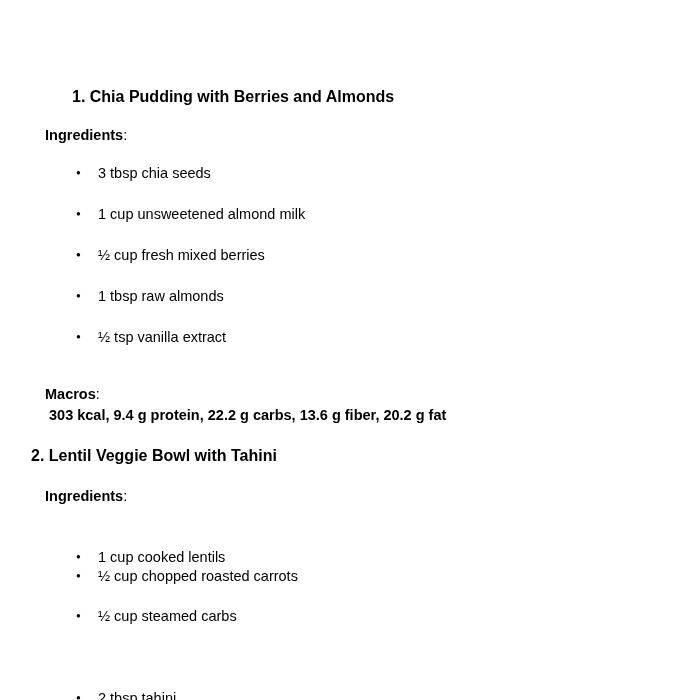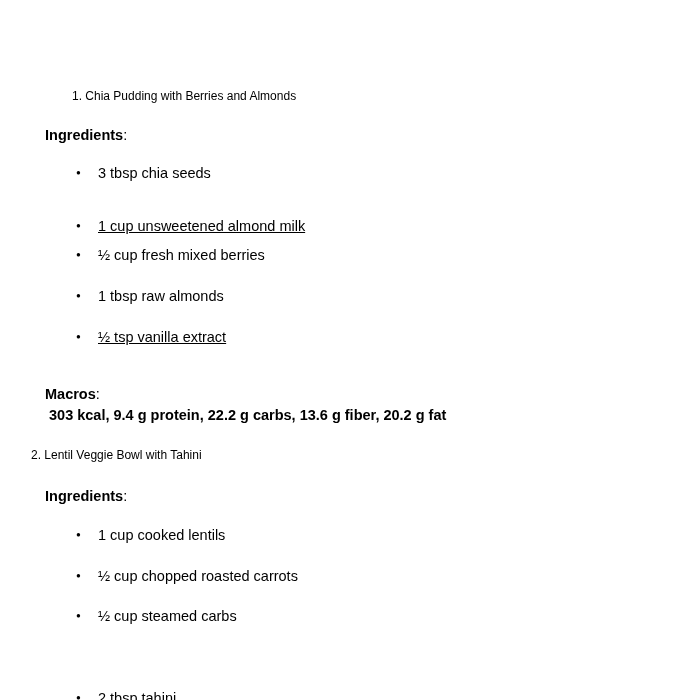--- a/index.html
+++ b/index.html
@@ -15,22 +15,22 @@
     overflow: hidden;
     font-family: "Liberation Sans", sans-serif;
     color: #000000;
   }
   .abs {
     position: absolute;
     line-height: 20px;
     white-space: nowrap;
   }
   .heading {
-    font-weight: normal;
-    font-size: 12px;
+    font-weight: bold;
+    font-size: 16px;
     line-height: 21px;
   }
   .body-text {
     font-size: 14.5px;
   }
   .bold {
     font-weight: bold;
   }
   .bullet-item {
     left: 76px;
@@ -51,46 +51,46 @@
 
   <div class="abs heading" style="left:72px; top:86px;">1. Chia Pudding with Berries and Almonds</div>
 
   <div class="abs body-text" style="left:45px; top:125px;">
     <span class="bold">Ingredients</span><span>:</span>
   </div>
 
   <div class="abs bullet-item" style="top:163px;">
     <span class="dot">●</span><span>3 tbsp chia seeds</span>
   </div>
-  <div class="abs bullet-item" style="top:216px;text-decoration:underline;">
+  <div class="abs bullet-item" style="top:204px;">
     <span class="dot">●</span><span>1 cup unsweetened almond milk</span>
   </div>
   <div class="abs bullet-item" style="top:245px;">
     <span class="dot">●</span><span>½ cup fresh mixed berries</span>
   </div>
   <div class="abs bullet-item" style="top:286px;">
     <span class="dot">●</span><span>1 tbsp raw almonds</span>
   </div>
-  <div class="abs bullet-item" style="top:327px;text-decoration:underline;">
+  <div class="abs bullet-item" style="top:327px;">
     <span class="dot">●</span><span>½ tsp vanilla extract</span>
   </div>
 
   <div class="abs body-text" style="left:45px; top:384px;">
     <span class="bold">Macros</span><span>:</span>
   </div>
 
   <div class="abs body-text bold" style="left:49px; top:405px;">303 kcal, 9.4 g protein, 22.2 g carbs, 13.6 g fiber, 20.2 g fat</div>
 
   <div class="abs heading" style="left:31px; top:445px;">2. Lentil Veggie Bowl with Tahini</div>
 
   <div class="abs body-text" style="left:45px; top:486px;">
     <span class="bold">Ingredients</span><span>:</span>
   </div>
 
-  <div class="abs bullet-item" style="top:525px;">
+  <div class="abs bullet-item" style="top:547px;">
     <span class="dot">●</span><span>1 cup cooked lentils</span>
   </div>
   <div class="abs bullet-item" style="top:566px;">
     <span class="dot">●</span><span>½ cup chopped roasted carrots</span>
   </div>
   <div class="abs bullet-item" style="top:606px;">
     <span class="dot">●</span><span>½ cup steamed carbs</span>
   </div>
   <div class="abs bullet-item" style="top:688px;">
     <span class="dot">●</span><span>2 tbsp tahini</span>

